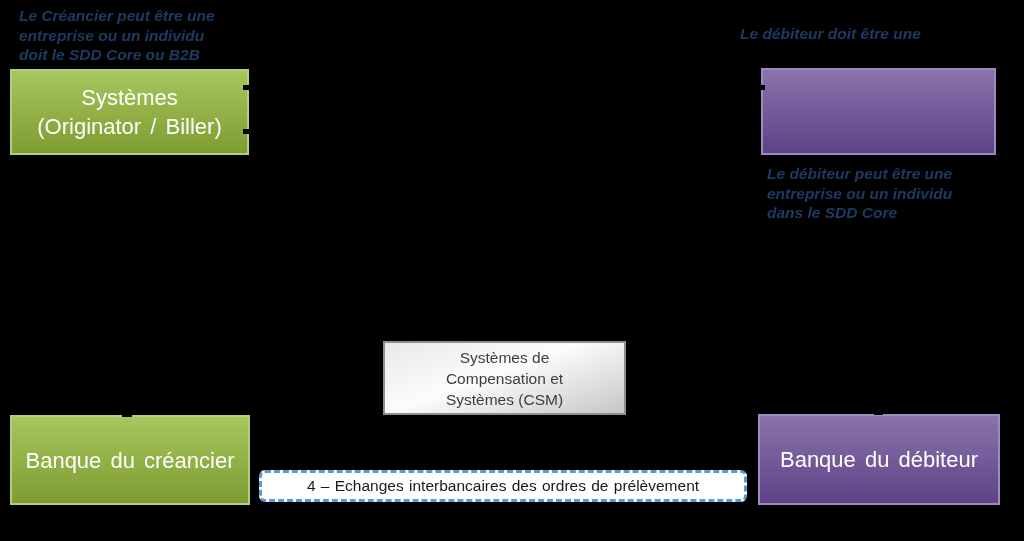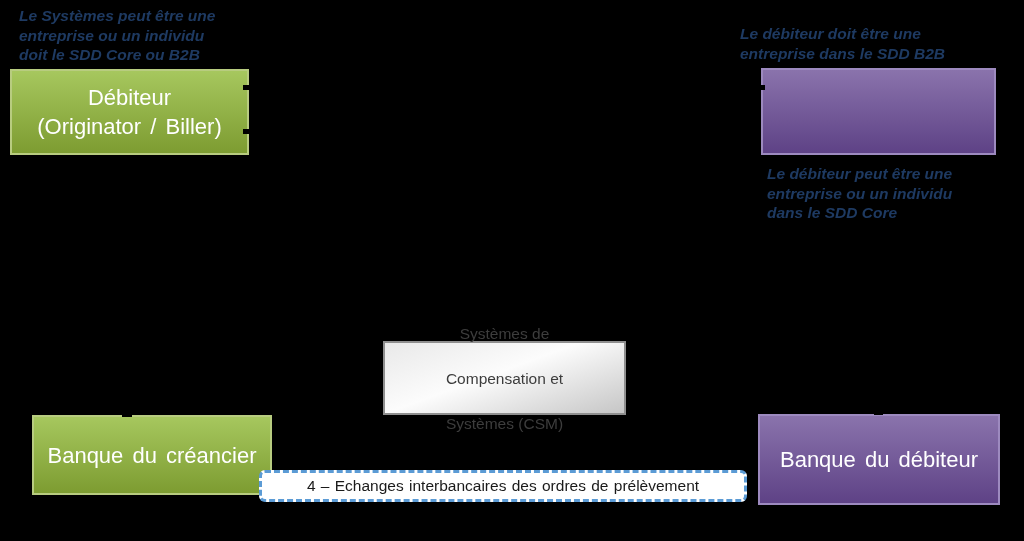--- a/index.html
+++ b/index.html
@@ -29,63 +29,61 @@
   }
   .green  { background:linear-gradient(var(--green-top,#a6c75e), var(--green-bottom,#7d9c31));
             border:2px solid var(--green-border,#b8cc80); }
   .purple { background:linear-gradient(var(--purple-top,#8a73ac), var(--purple-bottom,#5e4286));
             border:2px solid var(--purple-border,#9d8abf); }
   .big-label { display:block; color:var(--box-text,#fff); font-size:22px; line-height:29px; word-spacing:3px; }
 
   .csm-box {
     background:linear-gradient(160deg, var(--csm-top,#e9e9e9) 0%, var(--csm-mid,#fcfcfc) 45%, var(--csm-bottom,#c6c6c6) 100%);
     border:2px solid var(--csm-border,#8f8f8f);
-    gap:24px;
   }
   .csm-line { display:block; color:var(--csm-text,#3d3d3d); font-size:15.5px; line-height:21px; }
 
   .flow-box { background:var(--flow-bg,#fff); border:3px dashed var(--flow-border,#5b9bd5); }
   .flow-label { color:var(--flow-text,#1a1a1a); font-size:15.5px; word-spacing:1px; white-space:nowrap; }
 
   
   #note-creancier-top  { left:19px;  top:6px;   }
   #box-creancier       { left:10px;  top:69px;  width:239px; height:86px; }
   #note-debiteur-top   { left:740px; top:24px;  }
   #box-debiteur        { left:761px; top:68px;  width:235px; height:87px; }
   #note-debiteur-bottom{ left:767px; top:164px; }
   #box-csm             { left:383px; top:341px; width:243px; height:74px; }
-  #box-banque-creancier{ left:10px;  top:415px; width:240px; height:80px;margin-left:22px; }
+  #box-banque-creancier{ left:10px;  top:415px; width:240px; height:90px; }
   #box-banque-debiteur { left:758px; top:414px; width:242px; height:91px; }
   #box-flow4           { left:259px; top:470px; width:488px; height:32px;border-radius:6px; }
 
   
   .tick { position:absolute; background:#000; }
   #tick-1 { left:243px; top:85px;  width:12px; height:5px; }
   #tick-2 { left:243px; top:129px; width:12px; height:5px; }
   #tick-3 { left:754px; top:85px;  width:11px; height:5px; }
   #tick-4 { left:122px; top:410px; width:10px; height:7px; }
   #tick-5 { left:874px; top:408px; width:9px;  height:7px; }
 </style>
 </head>
 <body>
 
 <div class="abs note" id="note-creancier-top">
-  <span class="note-line">Le Systèmes peut être une</span>
+  <span class="note-line">Le Créancier peut être une</span>
   <span class="note-line">entreprise ou un individu</span>
   <span class="note-line">doit le SDD Core ou B2B</span>
 </div>
 
 <div class="box green" id="box-creancier">
-  <span class="big-label">Débiteur</span>
+  <span class="big-label">Systèmes</span>
   <span class="big-label">(Originator / Biller)</span>
 </div>
 
 <div class="abs note" id="note-debiteur-top">
   <span class="note-line">Le débiteur doit être une</span>
-  <span class="note-line">entreprise dans le SDD B2B</span>
 </div>
 
 <div class="box purple" id="box-debiteur">
 </div>
 
 <div class="abs note" id="note-debiteur-bottom">
   <span class="note-line">Le débiteur peut être une</span>
   <span class="note-line">entreprise ou un individu</span>
   <span class="note-line">dans le SDD Core</span>
 </div>

